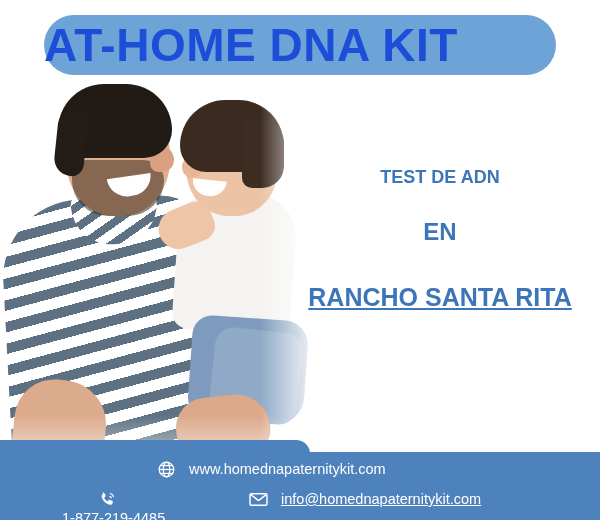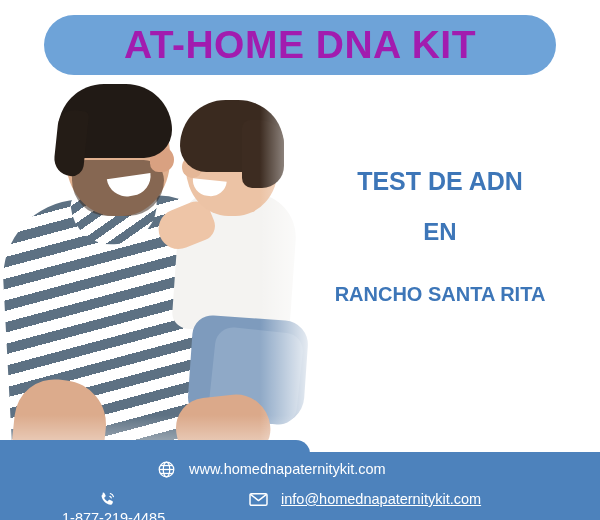--- a/index.html
+++ b/index.html
@@ -33,23 +33,23 @@
     background: #6ea3d8;
     border-radius: 30px;
   }
   .header-title {
     position: absolute;
     left: 44px;
     top: 15px;
     width: 512px;
     height: 60px;
     line-height: 60px;
-    text-align: center;
-    color: #a21caf;
-    font-size: 39px;
+    text-align: left;
+    color: #1d4ed8;
+    font-size: 46px;
     font-weight: bold;
     letter-spacing: 0.5px;
     white-space: nowrap;
   }
 
   
   .photo {
     position: absolute;
     left: 0;
     top: 80px;
@@ -299,23 +299,23 @@
   
   .headline {
     position: absolute;
     left: 300px;
     width: 280px;
     text-align: center;
     color: #3d76b8;
     font-weight: bold;
     white-space: nowrap;
   }
-  .headline-1 { top: 167px; font-size: 25px; }
+  .headline-1 { top: 167px; font-size: 18px; }
   .headline-2 { top: 218px; font-size: 24px; }
-  .headline-3 { top: 283px; font-size: 20px; }
+  .headline-3 { top: 283px; font-size: 25px; text-decoration: underline; }
 
   
   .footer-left {
     position: absolute;
     left: 0;
     top: 440px;
     width: 310px;
     height: 80px;
     background: #4d82bc;
     border-top-right-radius: 14px;

